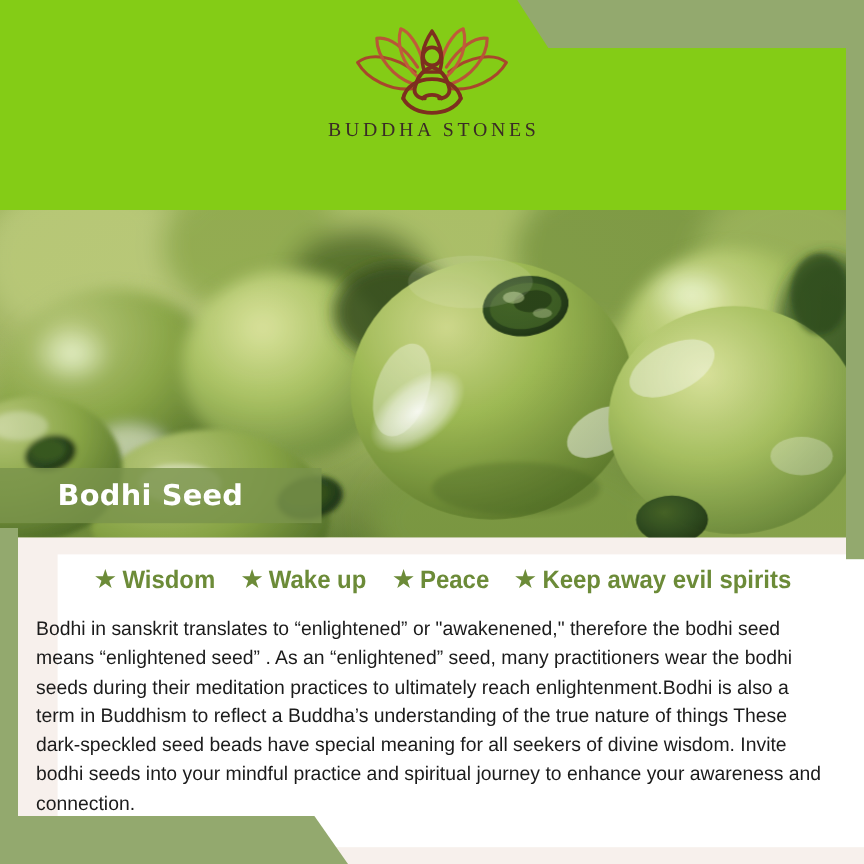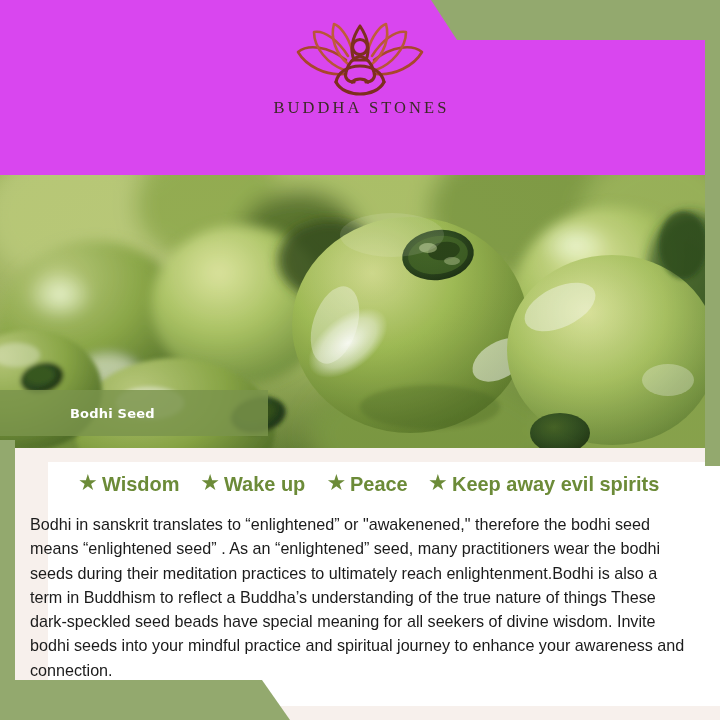--- a/index.html
+++ b/index.html
@@ -50,21 +50,21 @@
     background: #93a96e;
     clip-path: polygon(0 0, 262px 0, 290px 40px, 0 40px);
     z-index: 6;
   }
 
   
   .header {
     position: absolute;
     top: 0; left: 0;
     width: 720px; height: 175px;
-    background: #d946ef;
+    background: #84cc16;
     z-index: 3;
   }
   .logo-wrap {
     position: absolute;
     top: 20px; left: 0;
     width: 720px;
     text-align: center;
   }
   .logo-mark { display: block; margin: 0 auto; }
   .logo-word {
@@ -116,24 +116,24 @@
     left: 0;
     bottom: 12px;
     width: 268px;
     height: 46px;
     background: rgba(122,148,76,0.82);
     display: flex;
     align-items: center;
     z-index: 4;
   }
   .caption-text {
-    margin-left: 70px;
+    margin-left: 48px;
     color: #ffffff;
     font-family: "DejaVu Sans", sans-serif;
-    font-size: 13px;
+    font-size: 24px;
     font-weight: bold;
     letter-spacing: 0.2px;
   }
 
   
   .lower {
     position: absolute;
     left: 0; top: 448px;
     width: 720px; height: 272px;
     background: #f7f0ec;

